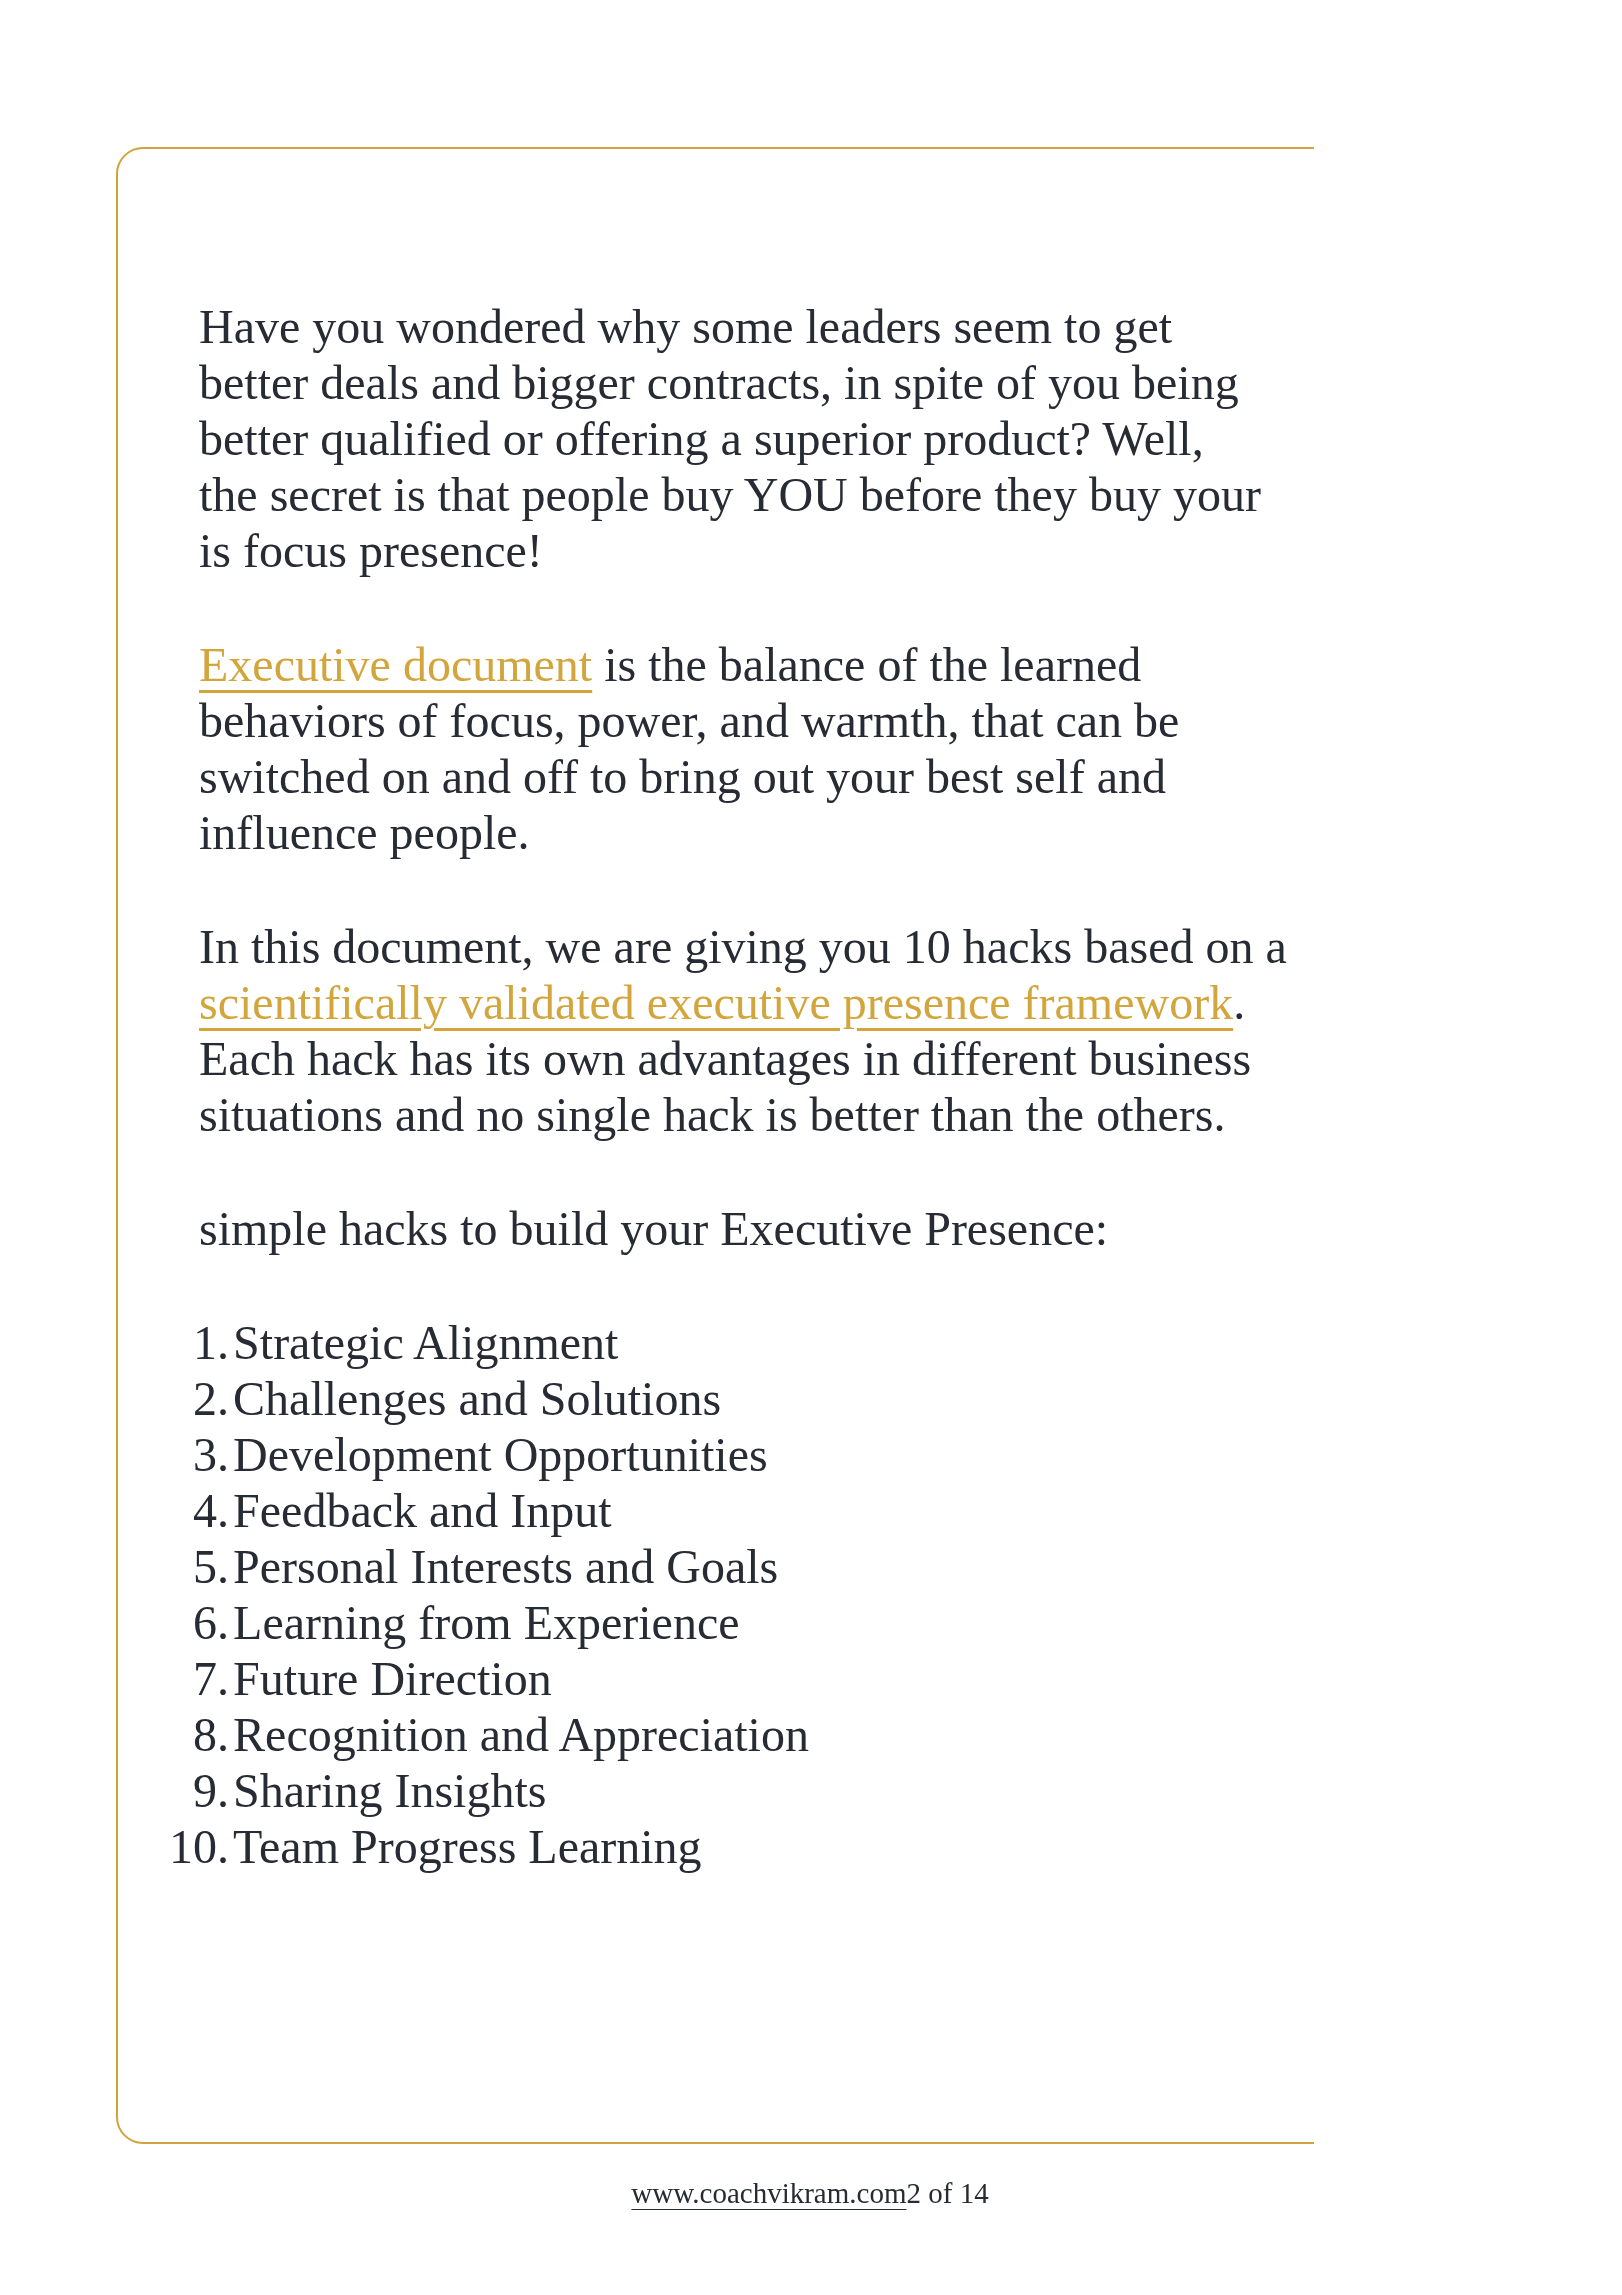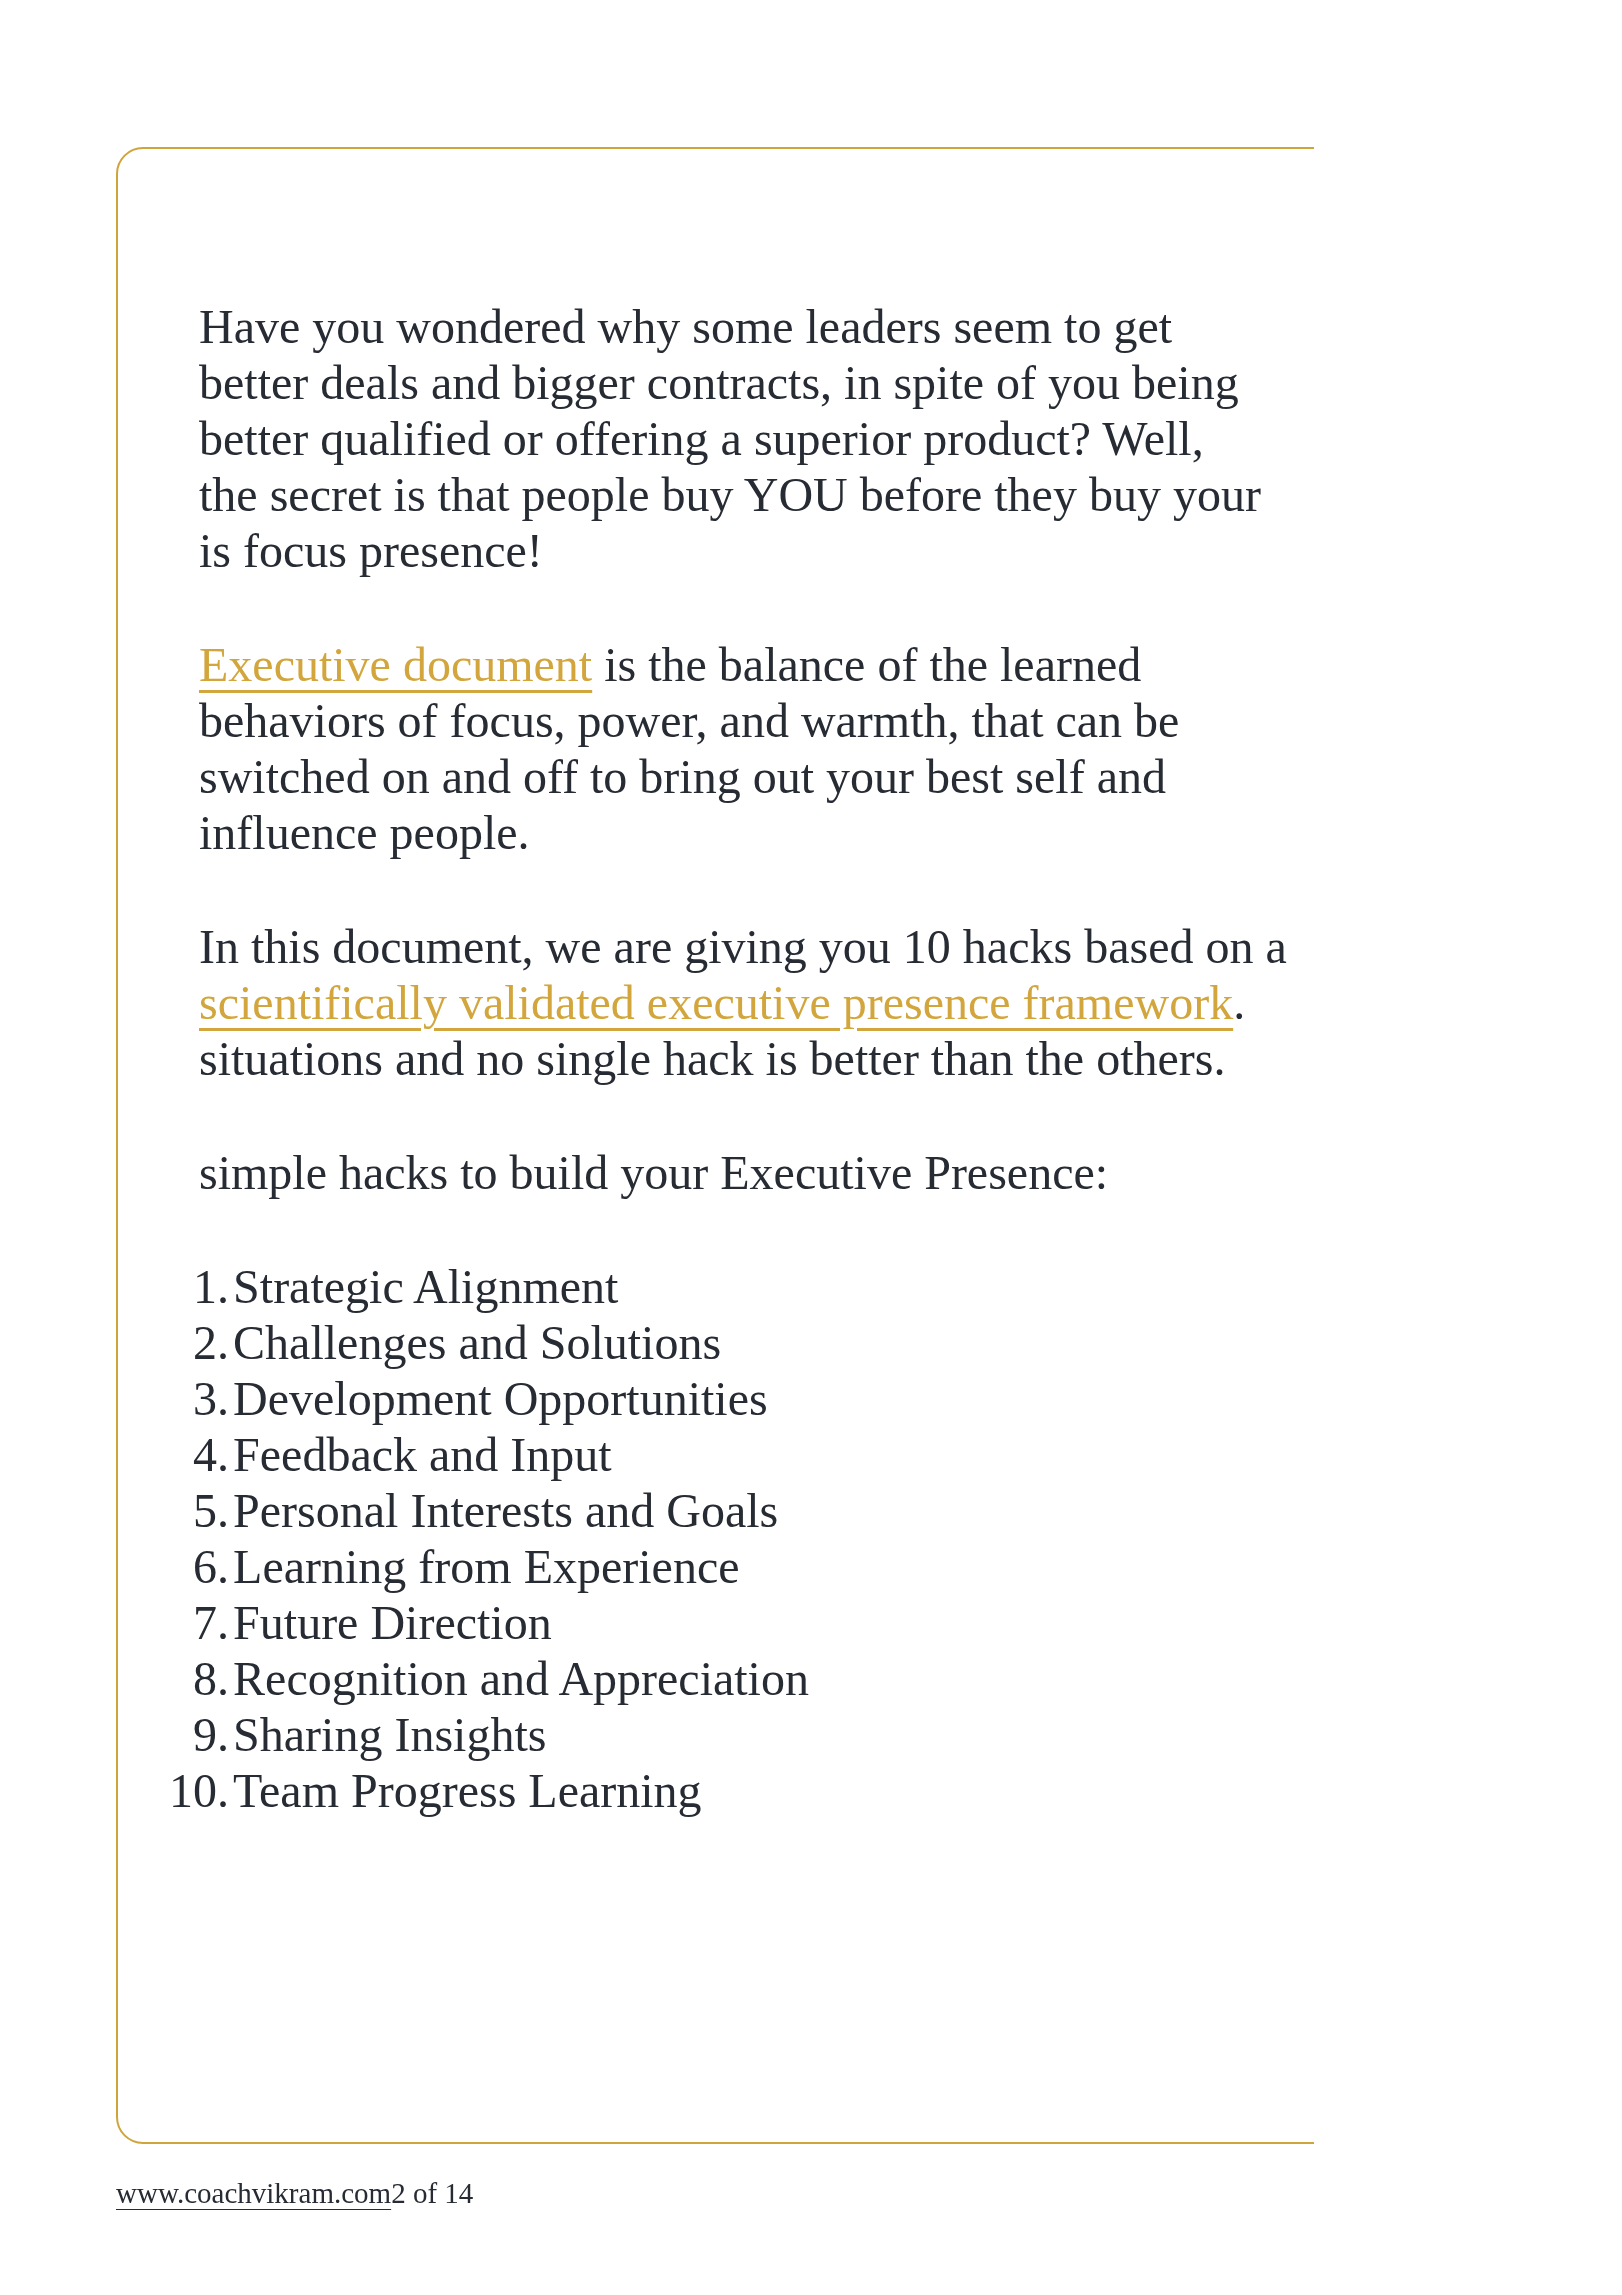--- a/index.html
+++ b/index.html
@@ -64,21 +64,21 @@
     padding-right: 4.1px;
     text-align: right;
   }
 
   .footer {
     position: absolute;
     left: 116px;
     top: 2176px;
     width: 1388px;
     display: flex;
-    justify-content: flex-start;
+    justify-content: center;
     align-items: baseline;
     color: var(--text-color, #272b33);
     font-size: 29px;
     line-height: 1.2;
   }
   a.footer-link {
     color: var(--text-color, #272b33);
     text-decoration: underline;
     text-decoration-thickness: 1.4px;
     text-underline-offset: 5.5px;
@@ -100,20 +100,21 @@
       </div>
       <div class="paragraph">
         <div class="line"><a class="gold-link" href="#">Executive document</a><span> is the balance of the learned</span></div>
         <div class="line"><span>behaviors of focus, power, and warmth, that can be</span></div>
         <div class="line"><span>switched on and off to bring out your best self and</span></div>
         <div class="line"><span>influence people.</span></div>
       </div>
       <div class="paragraph">
         <div class="line"><span>In this document, we are giving you 10 hacks based on a</span></div>
         <div class="line"><a class="gold-link" href="#">scientifically validated executive presence framework</a><span>.</span></div>
+        <div class="line"><span>Each hack has its own advantages in different business</span></div>
         <div class="line"><span>situations and no single hack is better than the others.</span></div>
       </div>
       <div class="paragraph">
         <div class="line"><span>simple hacks to build your Executive Presence:</span></div>
       </div>
       <ol class="hack-list">
         <li>Strategic Alignment</li>
         <li>Challenges and Solutions</li>
         <li>Development Opportunities</li>
         <li>Feedback and Input</li>

